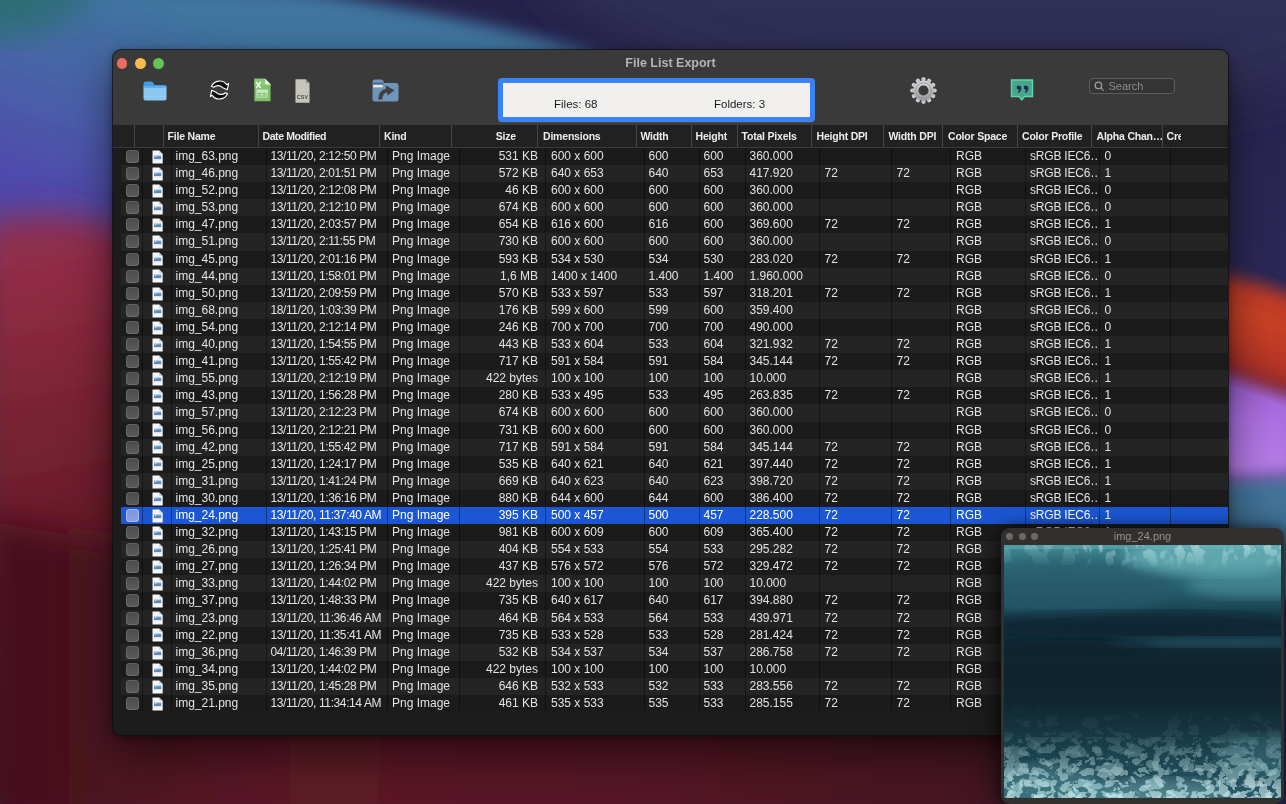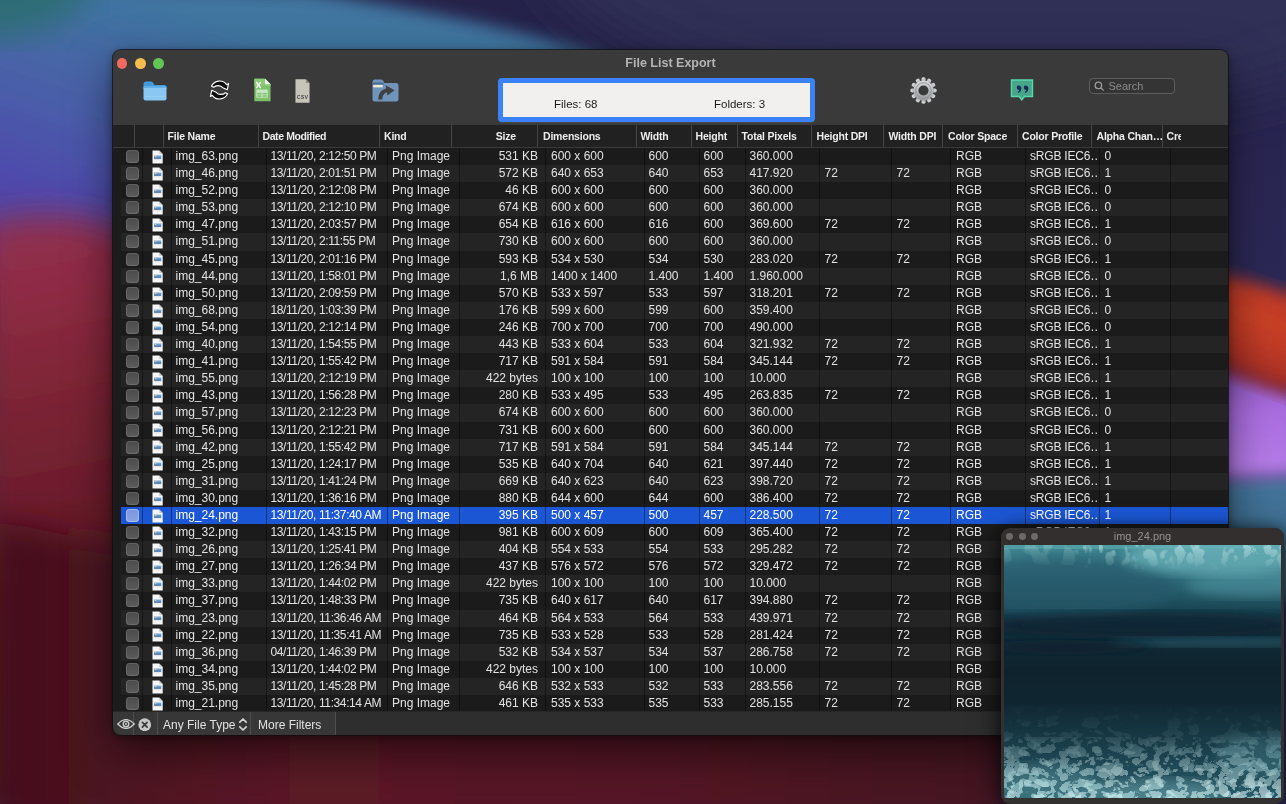--- a/index.html
+++ b/index.html
@@ -814,21 +814,21 @@
             <rect x="3" y="5.6" width="7.2" height="4.6" fill="#e8e6e2"></rect>
             <rect x="3" y="5.6" width="7.2" height="2.1" fill="#6aa1d8"></rect>
             <rect x="3" y="7.4" width="7.2" height="1.4" fill="#3d70a8"></rect>
             <circle cx="4.6" cy="6.5" r="0.7" fill="#e8d890"></circle>
           </svg>
         </span>
         <span class="c cn">img_25.png</span>
         <span class="c cd">13/11/20, 1:24:17 PM</span>
         <span class="c ck">Png Image</span>
         <span class="c cs">535 KB</span>
-        <span class="c cm">640 x 704</span>
+        <span class="c cm">640 x 621</span>
         <span class="c cw">640</span>
         <span class="c ch">621</span>
         <span class="c ct">397.440</span>
         <span class="c chd">72</span>
         <span class="c cwd">72</span>
         <span class="c csp">RGB</span>
         <span class="c cp">sRGB IEC6…</span>
         <span class="c ca">1</span>
         <span class="c ccr"></span>
       </div>
@@ -1233,41 +1233,20 @@
         <span class="c ct">285.155</span>
         <span class="c chd">72</span>
         <span class="c cwd">72</span>
         <span class="c csp">RGB</span>
         <span class="c cp">sRGB IEC6…</span>
         <span class="c ca">1</span>
         <span class="c ccr"></span>
       </div>
  </div>
 
-<div id="bbar">
- <div id="bdark"></div>
- <div class="bsep" style="left:19.5px;"></div>
- <div class="bsep" style="left:43.5px;"></div>
- <div class="bsep" style="left:137px;"></div>
- <div class="bsep" style="left:222px;"></div>
- <svg style="position:absolute;left:3.5px;top:7.8px;" width="18" height="10" viewBox="0 0 18 10">
-  <path d="M0.8 5 Q9 -3.8 17.2 5 Q9 13.8 0.8 5Z" fill="none" stroke="#cccccc" stroke-width="1.4"></path>
-  <circle cx="9" cy="5" r="2.8" fill="none" stroke="#cccccc" stroke-width="1.4"></circle>
-  <circle cx="9" cy="5" r="1" fill="#cccccc"></circle>
- </svg>
- <svg style="position:absolute;left:25px;top:6.3px;" width="13.5" height="13.5" viewBox="0 0 13.5 13.5">
-  <circle cx="6.75" cy="6.75" r="6.4" fill="#c6c6c6"></circle>
-  <path d="M4.4 4.4 L9.1 9.1 M9.1 4.4 L4.4 9.1" stroke="#3a3a3a" stroke-width="1.7" stroke-linecap="round"></path>
- </svg>
- <span class="btxt" style="left:50px;">Any File Type</span>
- <svg style="position:absolute;left:125px;top:6.5px;" width="10" height="13" viewBox="0 0 10 13">
-  <path d="M1.8 4.2 L5 1 L8.2 4.2 M1.8 8.8 L5 12 L8.2 8.8" fill="none" stroke="#d2d2d2" stroke-width="1.7" stroke-linecap="round" stroke-linejoin="round"></path>
- </svg>
- <span class="btxt" style="left:145px;">More Filters</span>
-</div>
 
 </div>
 
 <div id="pwin">
  <div id="ptitle">img_24.png</div>
  <div class="pdot" style="left:5.2px;"></div>
  <div class="pdot" style="left:17.9px;"></div>
  <div class="pdot" style="left:30.4px;"></div>
  <svg id="pimg" width="277" height="253" viewBox="0 0 277 253">
  <defs>

